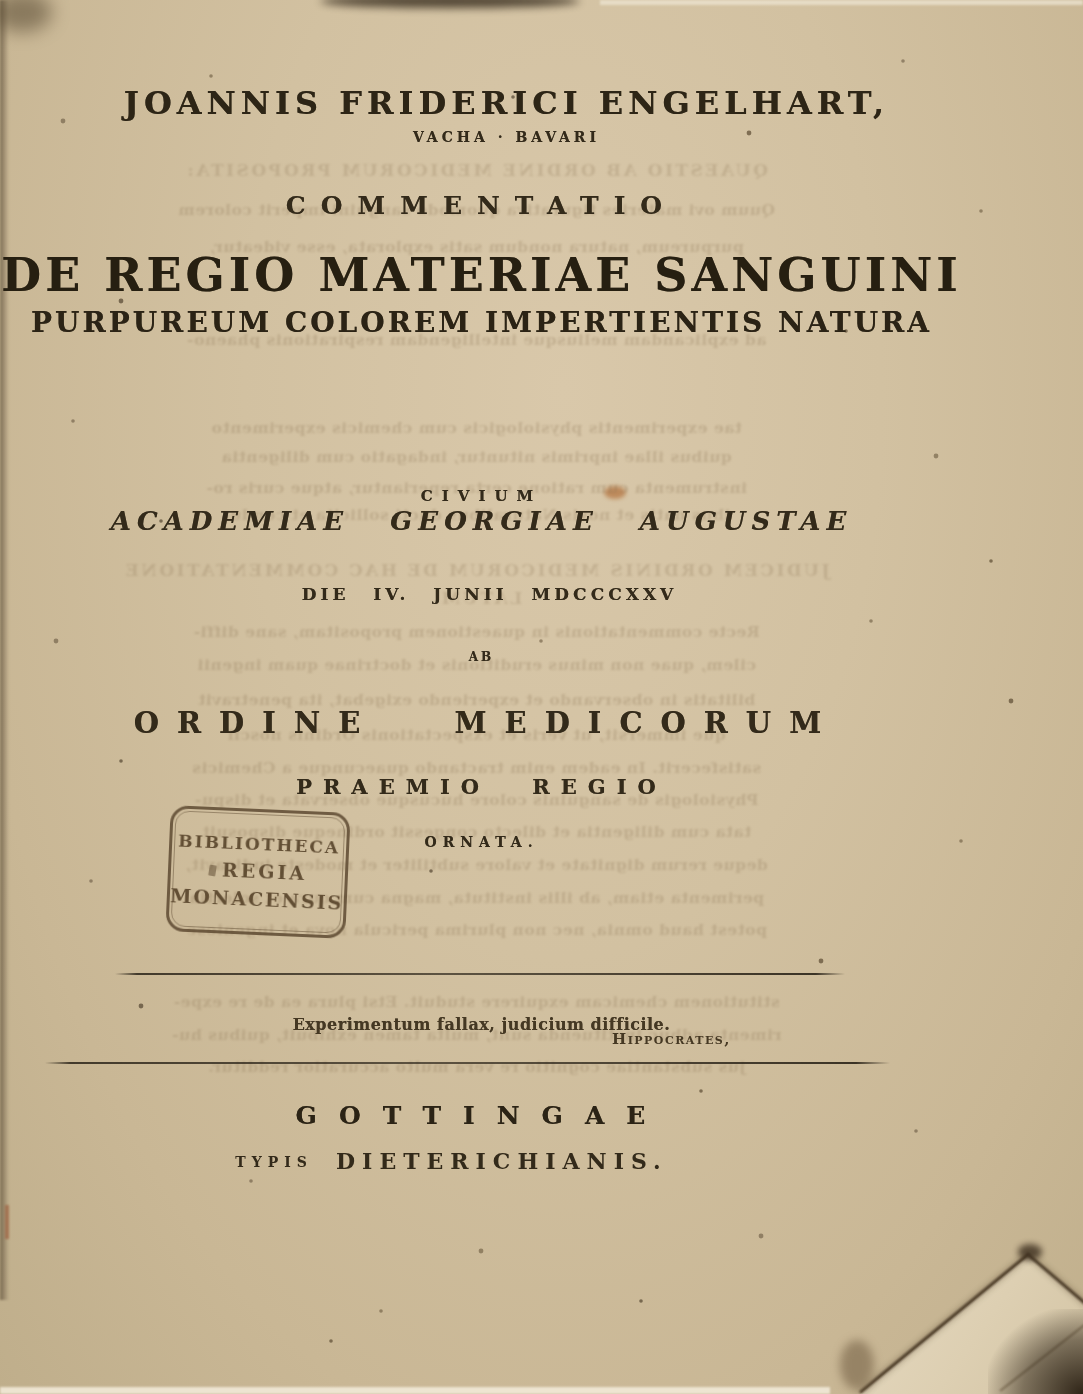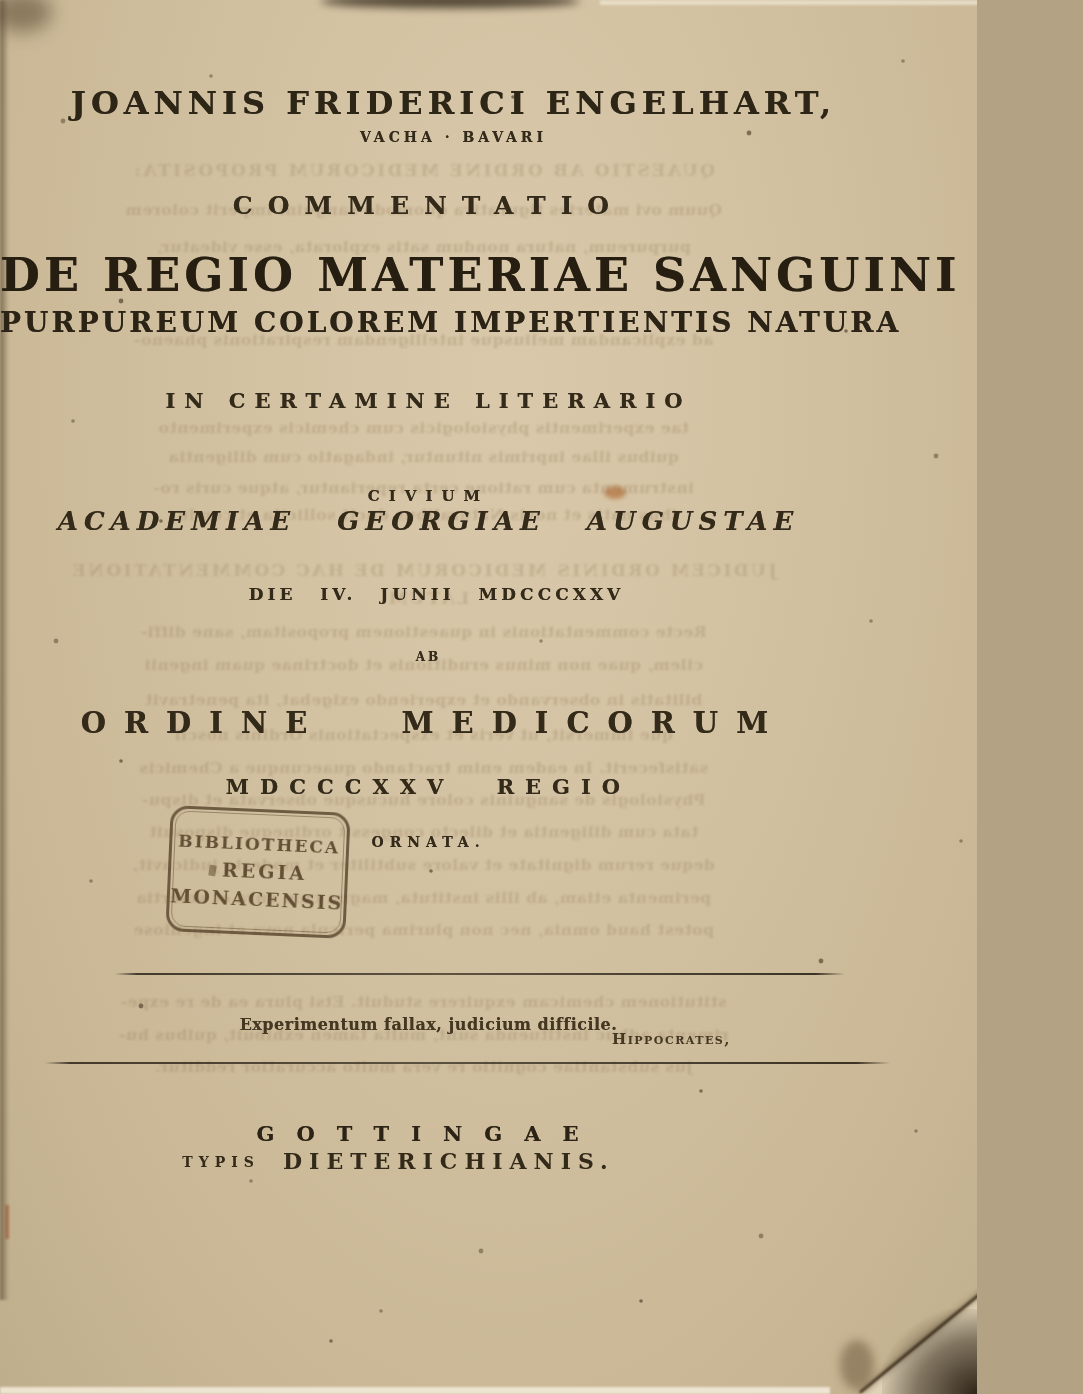--- a/index.html
+++ b/index.html
@@ -2,21 +2,21 @@
 <html><head>
 <meta charset="utf-8">
 <style>
   html,body{margin:0;padding:0;}
   body{
     width:1083px;height:1394px;overflow:hidden;
     font-family:"DejaVu Serif","Liberation Serif",serif;
     background:#b3a284;
   }
   .page{
-    position:relative;width:977px;height:1394px;overflow:hidden;
+    position:relative;width:1083px;height:1394px;overflow:hidden;
     background:
       radial-gradient(ellipse at 52% 28%, #d9c8aa 0%, #d2c1a1 40%, #c9b795 75%, #bfae8b 100%);
     text-decoration: underline;
   }
   
   .edge-left{position:absolute;left:0;top:0;width:9px;height:1300px;
     background:linear-gradient(90deg, rgba(62,49,30,.55), rgba(62,49,30,0));filter:blur(1px);}
   .edge-top-dark{position:absolute;left:320px;top:-6px;width:260px;height:14px;border-radius:50%;
     background:#3c3122;filter:blur(4px);opacity:.85;}
   .edge-top-light{position:absolute;left:600px;top:0;width:483px;height:5px;
@@ -49,21 +49,21 @@
   .civium      {top:451px;font-size:15px;font-weight:700;letter-spacing:9px;margin-top:36px;}
   .academy     {top:506px;font-size:26px;font-weight:700;font-style:italic;letter-spacing:6px;word-spacing:26px;}
   .dateline    {top:584px;font-size:17px;font-weight:700;letter-spacing:4px;word-spacing:14px;margin-left:16px;}
   .ab          {top:650px;font-size:12px;font-weight:700;letter-spacing:3px;text-align:center;}
   .order       {top:706px;font-size:29px;font-weight:700;letter-spacing:18px;word-spacing:48px;padding-left:10px;}
   .prize       {top:774px;font-size:21px;font-weight:700;letter-spacing:11px;word-spacing:24px;}
   .ornata      {top:834px;font-size:14px;font-weight:700;letter-spacing:6px;}
   .epigraph    {top:999px;font-size:16px;font-weight:600;letter-spacing:.5px;color:#453823;margin-top:16px;}
   .attribution {position:absolute;left:612px;top:1030px;z-index:3;font-size:15px;font-weight:600;
     font-variant:small-caps;letter-spacing:1.5px;color:#453823;white-space:nowrap;}
-  .city        {top:1101px;font-size:21px;font-weight:700;letter-spacing:22px;color:#2b2315;margin-top:20px;}
+  .city        {top:1101px;font-size:25px;font-weight:700;letter-spacing:22px;color:#2b2315;}
   .press-line  {position:absolute;left:0;right:180px;top:1148px;z-index:3;text-align:center;
     color:#332a1a;white-space:nowrap;}
   .press-line .typis{font-size:14px;font-weight:700;letter-spacing:6px;vertical-align:2px;}
   .press-line .printer{font-size:22px;font-weight:700;letter-spacing:7px;margin-left:18px;}
   
   .rule{position:absolute;height:2px;z-index:3;border-radius:2px;filter:blur(.3px);
     background:linear-gradient(90deg, rgba(43,36,25,0) 0%, rgba(43,36,25,.85) 3%,
       rgba(43,36,25,.7) 45%, rgba(43,36,25,.9) 96%, rgba(43,36,25,0) 100%);}
   .rule-top{left:115px;top:973px;width:730px;}
   .rule-bottom{left:45px;top:1062px;width:845px;}
@@ -129,27 +129,26 @@
       <div class="bleed-line" style="top: 992px;">stitutionem chemicam exquirere studuit. Etsi plura ea de re expe-</div>
       <div class="bleed-line" style="top: 1025px;">rimenta adhuc instituenda sunt, multa tamen exhibuit, quibus hu-</div>
       <div class="bleed-line" style="top: 1057px;">jus substantiae cognitio re vera multo accuratior redditur.</div>
     </div>
 
   <div class="txt author">JOANNIS FRIDERICI ENGELHART,</div>
   <div class="txt author-sub">VACHA · BAVARI</div>
   <div class="txt genre">COMMENTATIO</div>
   <div class="txt title-main">DE REGIO MATERIAE SANGUINI</div>
   <div class="txt title-sub">PURPUREUM COLOREM IMPERTIENTIS NATURA</div>
-  <div class="txt contest">IN CERTAMINE LITERARIO</div>
   <div class="txt civium">CIVIUM</div>
   <div class="txt academy">ACADEMIAE GEORGIAE AUGUSTAE</div>
   <div class="txt dateline">DIE IV. JUNII MDCCCXXV</div>
   <div class="txt ab">AB</div>
   <div class="txt order">ORDINE MEDICORUM</div>
-  <div class="txt prize">MDCCCXXV REGIO</div>
+  <div class="txt prize">PRAEMIO REGIO</div>
   <div class="txt ornata">ORNATA.</div>
 
   <div class="stamp">
     <div class="stamp-line stamp-l1">BIBLIOTHECA</div>
     <div class="stamp-line stamp-l2"><span class="stamp-mark"></span><span>REGIA</span></div>
     <div class="stamp-line stamp-l3">MONACENSIS</div>
   </div>
 
   <div class="rule rule-top"></div>
   <div class="txt epigraph">Experimentum fallax, judicium difficile.</div>

